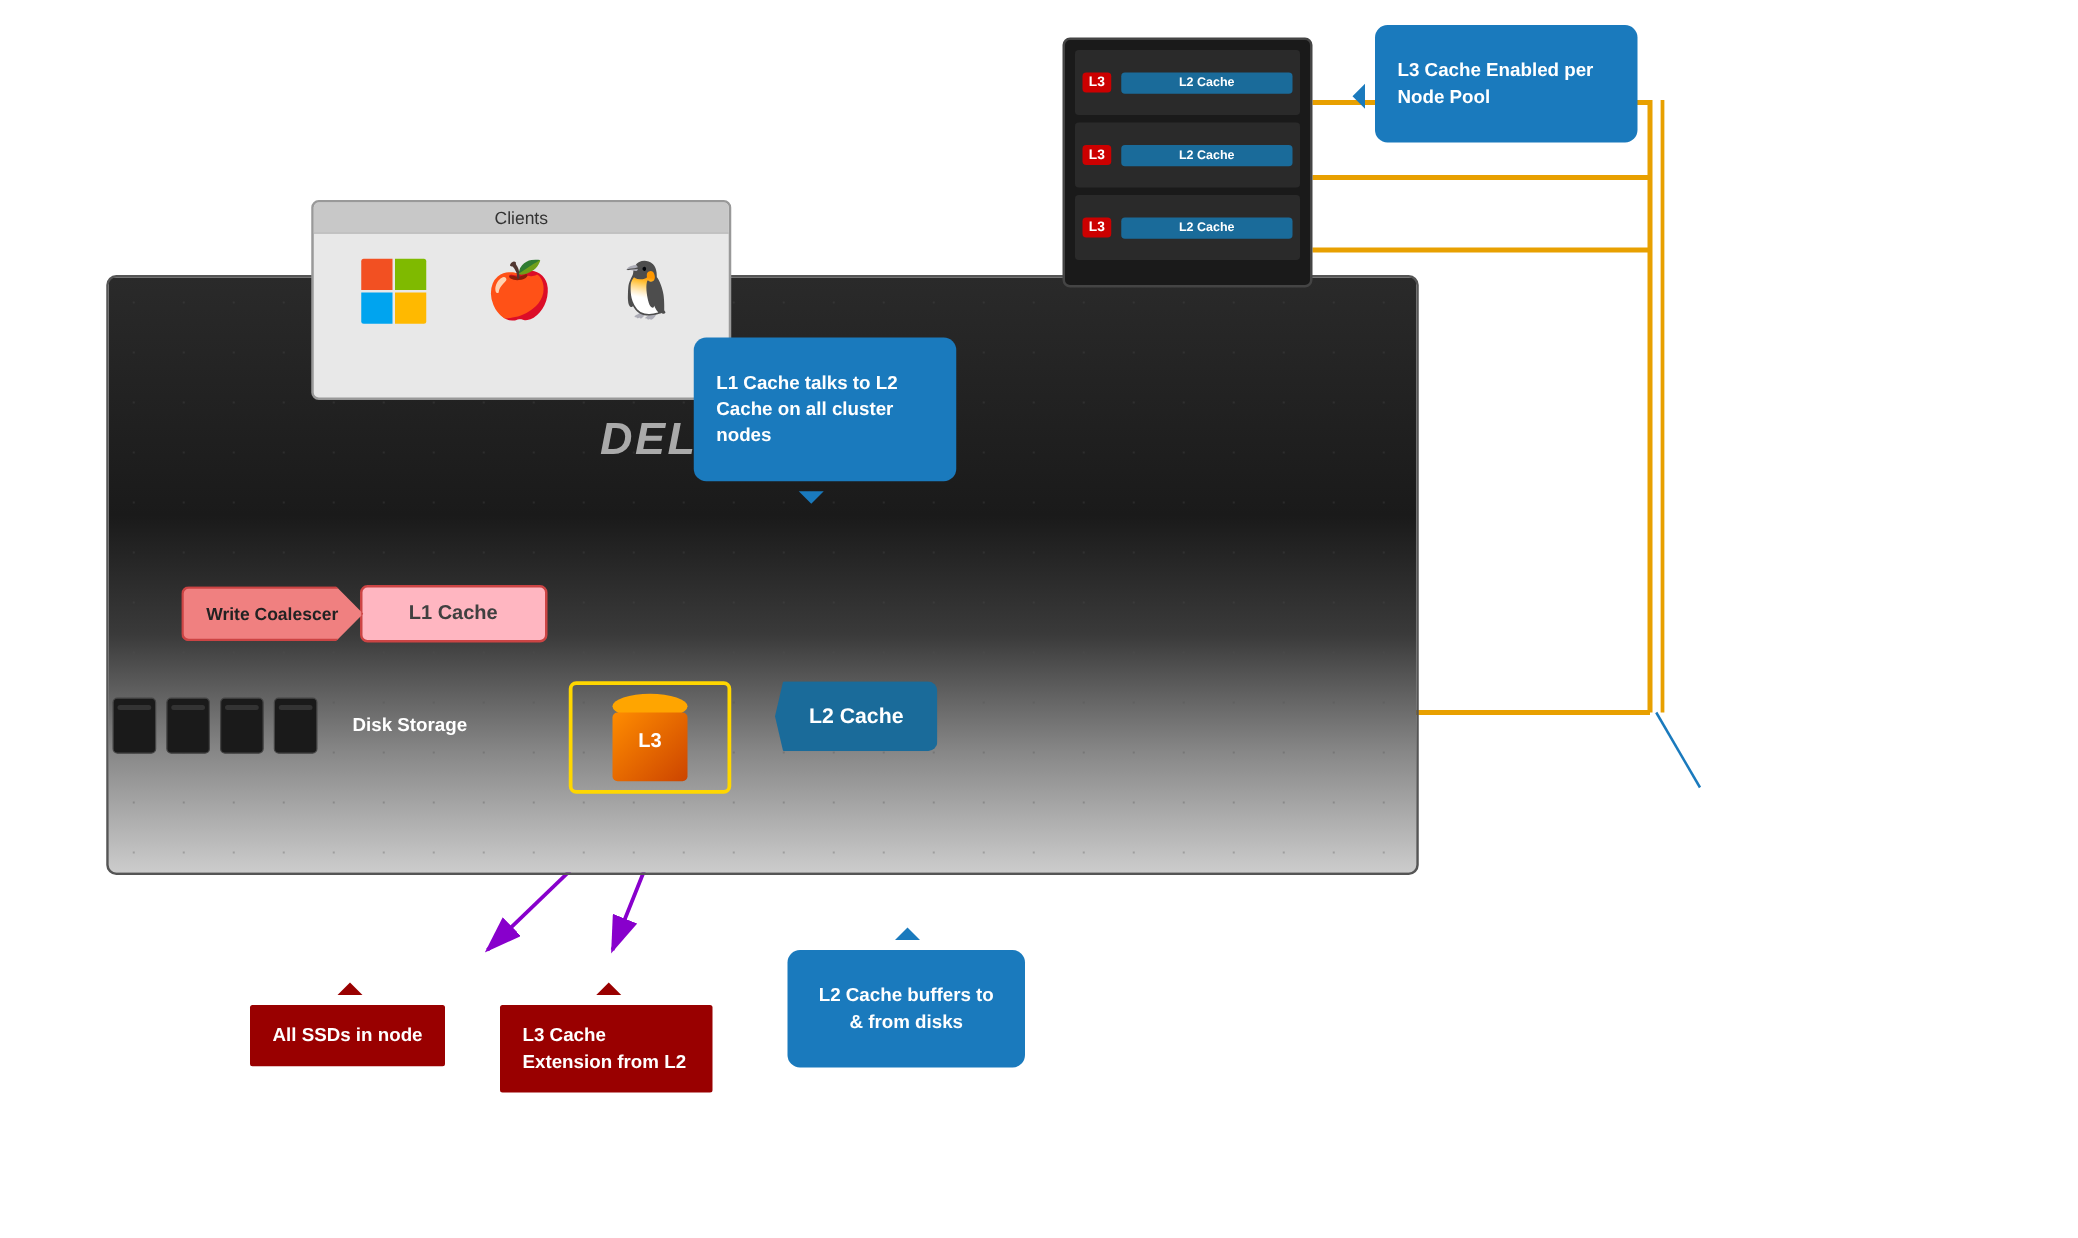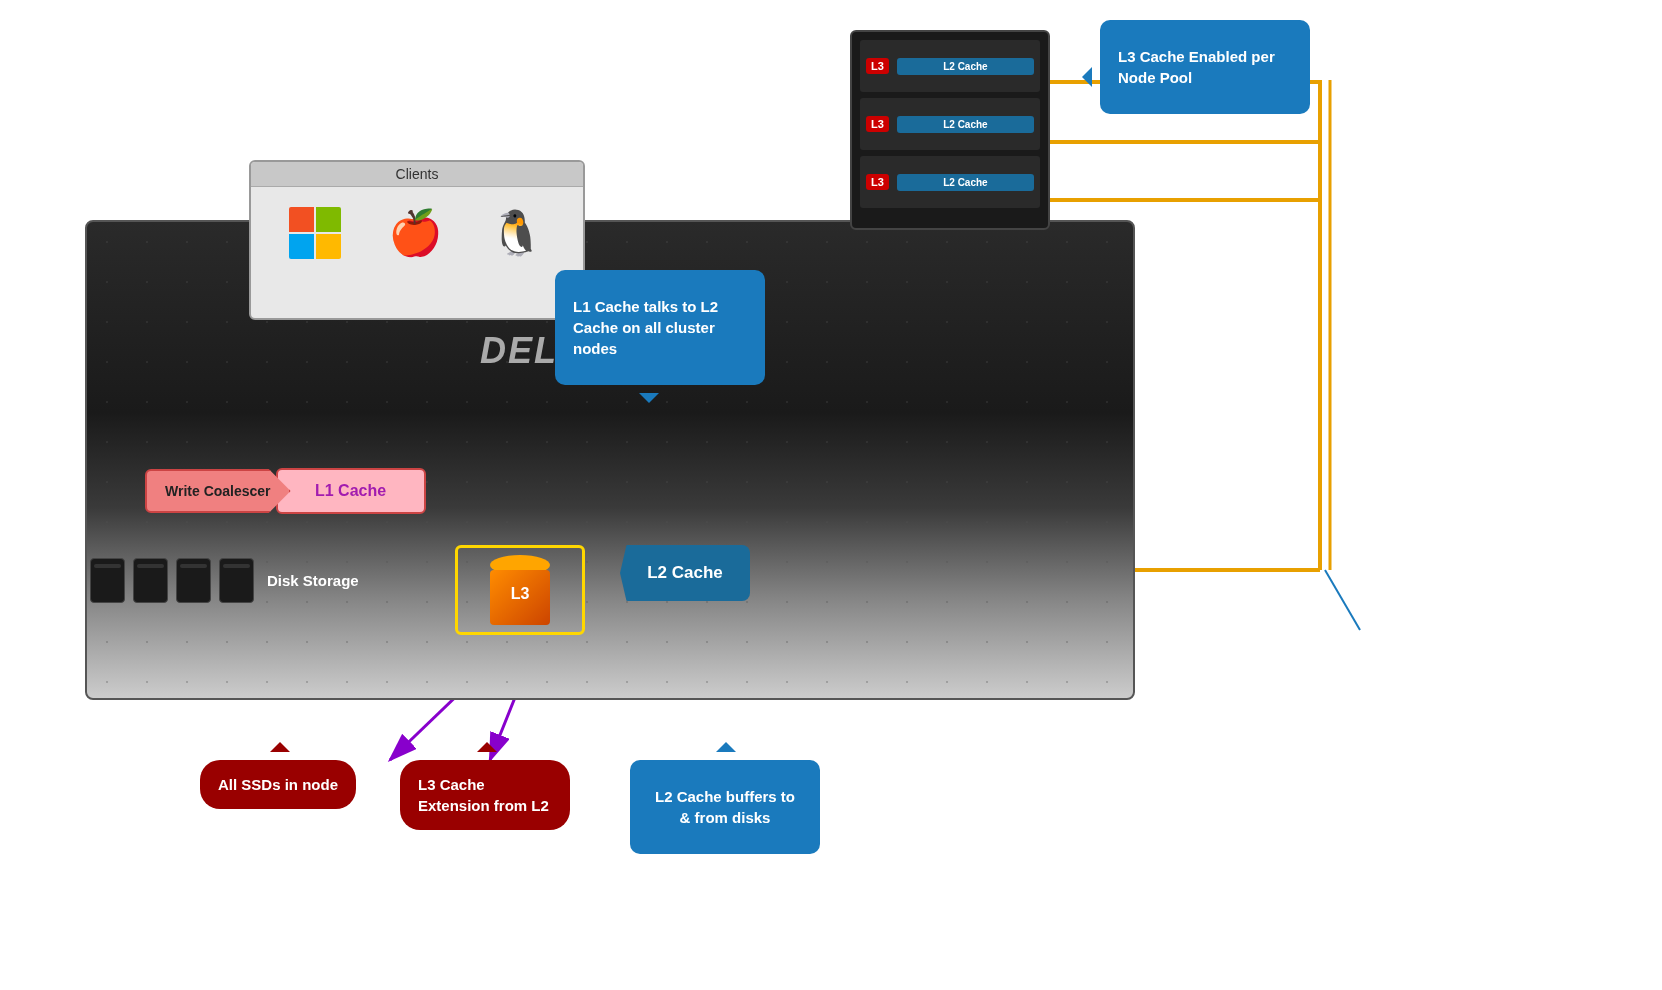--- a/index.html
+++ b/index.html
@@ -109,21 +109,21 @@
       line-height: 1;
     }
 
     
     .cache-row {
       position: absolute;
       left: 145px;
       top: 468px;
       display: flex;
       align-items: center;
-      gap: 0;
+      gap: 12px;
     }
 
     .write-coalescer {
       background: #f08080;
       border: 2px solid #cc4444;
       border-radius: 6px;
       padding: 12px 18px;
       color: #222;
       font-size: 14px;
       font-weight: bold;
@@ -132,21 +132,21 @@
       
       clip-path: polygon(0 0, 85% 0, 100% 50%, 85% 100%, 0 100%);
       z-index: 2;
     }
 
     .l1-cache-bg {
       background: #ffb6c1;
       border: 2px solid #cc4444;
       border-radius: 6px;
       padding: 12px 25px;
-      color: #a21caf;
+      color: #404040;
       font-size: 16px;
       font-weight: bold;
       margin-left: -15px;
       z-index: 1;
       min-width: 150px;
       text-align: center;
     }
 
     
     .disk-row {
@@ -172,21 +172,21 @@
       top: 5px; left: 3px; right: 3px;
       height: 4px;
       background: #333;
       border-radius: 2px;
     }
 
     .disk-storage-label {
       color: #fff;
       font-size: 15px;
       font-weight: bold;
-      margin-left: 5px;
+      margin-left: 20px;
     }
 
     
     .l3-box {
       position: absolute;
       left: 455px;
       top: 545px;
       width: 130px;
       height: 90px;
       border: 3px solid #ffd700;
@@ -331,25 +331,26 @@
       left: 1360px;
       top: 560px;
       max-width: 200px;
     }
 
     
     .callout-red {
       position: absolute;
       background: #990000;
       color: #fff;
-      border-radius: 20px;
+      border-radius: 2px;
       padding: 14px 18px;
       font-size: 15px;
       font-weight: bold;
       line-height: 1.4;
+      margin-top: 44px;
     }
 
     .callout-ssds {
       left: 200px;
       top: 760px;
       max-width: 170px;
       text-align: center;
     }
 
     .callout-l3-ext {

